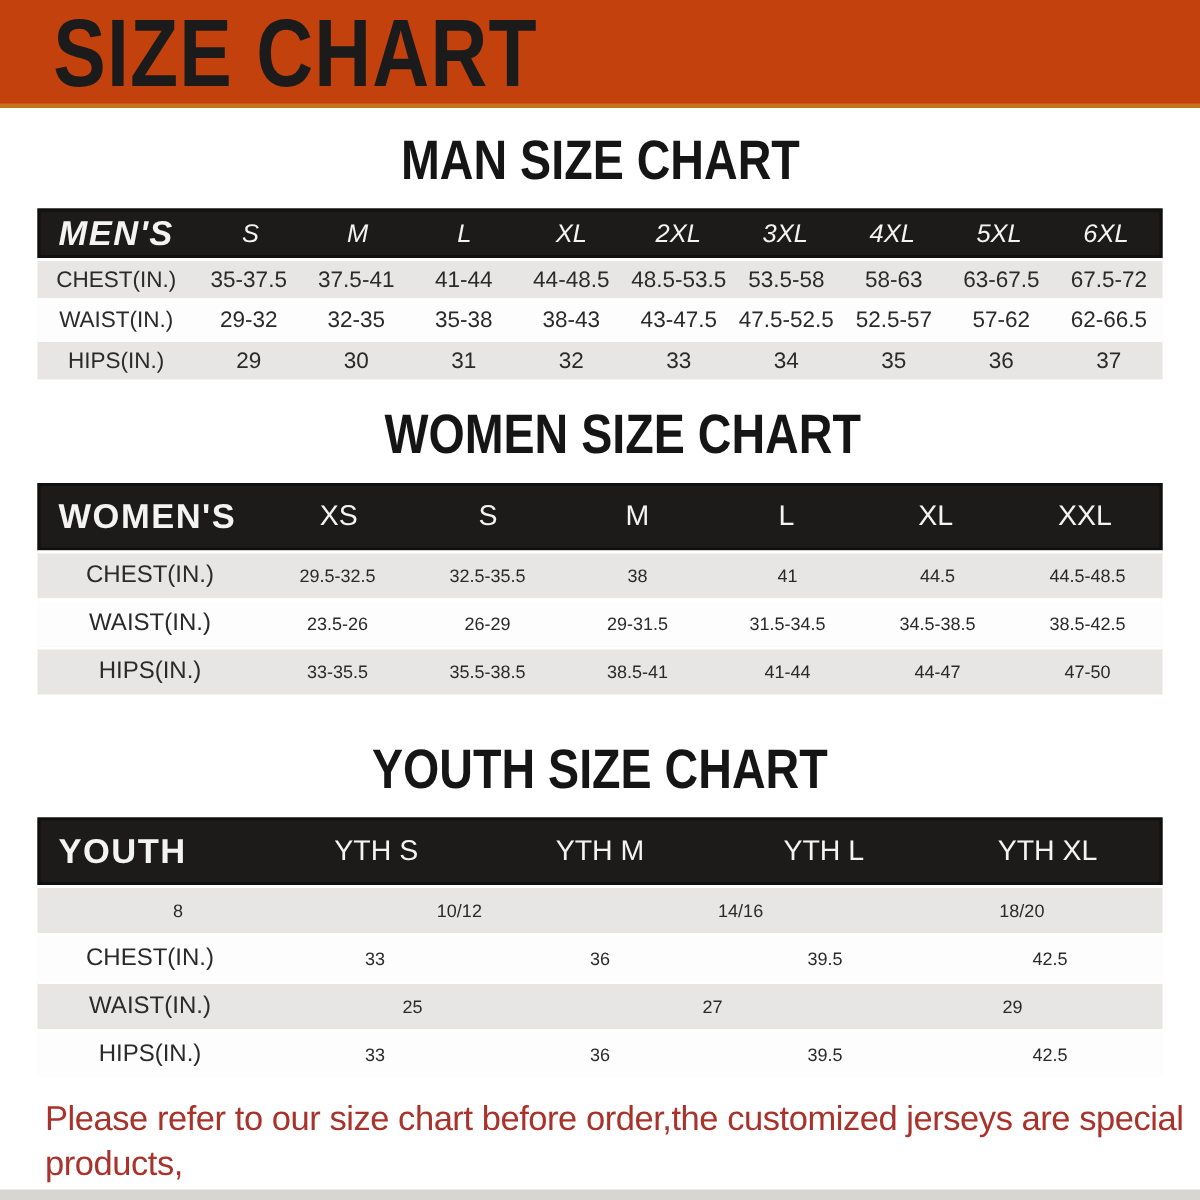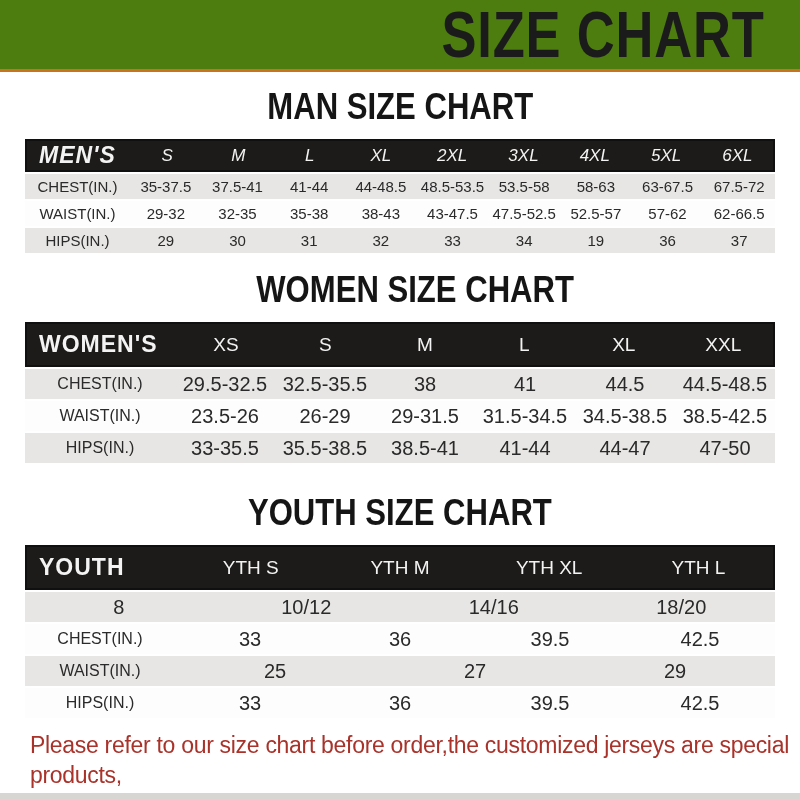--- a/index.html
+++ b/index.html
@@ -8,25 +8,25 @@
     position: relative;
     background: #ffffff;
     font-family: "Liberation Sans", sans-serif;
     overflow: hidden;
   }
 
   
   .banner {
     width: 800px;
     height: 72px;
-    background: #4d7c0f;
+    background: #c2410c;
     border-bottom: 3px solid #C9731F;
     display: flex;
     align-items: center;
-    justify-content: flex-end;
+    justify-content: flex-start;
   }
   .banner-title {
     display: inline-block;
     font-size: 64px;
     font-weight: 700;
     color: #1b1b1b;
     letter-spacing: 1px;
     transform: scale(0.82, 1.0);
     transform-origin: center;
     white-space: nowrap;
@@ -93,21 +93,21 @@
   .table-men .tcell { font-size: 15px; }
   .table-men .tcell.tlabel { flex: 0 0 14%; font-size: 15px; }
 
   
   .table-women .thead, .table-youth .thead { height: 45px; }
   .table-women .thead .tcell, .table-youth .thead .tcell { font-size: 19px; }
   .table-women .thead .tcell.tlabel,
   .table-youth .thead .tcell.tlabel { font-size: 23px; flex: 0 0 20%; }
   .table-women .trow.even, .table-women .trow.odd,
   .table-youth .trow.even, .table-youth .trow.odd { height: 32px; }
-  .table-women .tcell, .table-youth .tcell { font-size: 20px; }
+  .table-women .tcell, .table-youth .tcell { font-size: 12px; }
   .table-women .tcell.tlabel, .table-youth .tcell.tlabel { flex: 0 0 20%; font-size: 16px; }
 
   
   .footer-note {
     margin: 12px 0 0 30px;
     color: #A9322A;
     font-size: 23px;
     line-height: 30px;
     font-weight: 400;
     letter-spacing: -0.3px;
@@ -168,21 +168,21 @@
       <div class="tcell">62-66.5</div>
     </div>
     <div class="trow even">
       <div class="tcell tlabel">HIPS(IN.)</div>
       <div class="tcell">29</div>
       <div class="tcell">30</div>
       <div class="tcell">31</div>
       <div class="tcell">32</div>
       <div class="tcell">33</div>
       <div class="tcell">34</div>
-      <div class="tcell">19</div>
+      <div class="tcell">35</div>
       <div class="tcell">36</div>
       <div class="tcell">37</div>
     </div>
   </div>
 
 <div class="section-heading heading-women">
   <span>WOMEN SIZE CHART</span>
 </div>
 <div class="size-table table-women">
     <div class="trow thead">
@@ -224,22 +224,22 @@
   </div>
 
 <div class="section-heading heading-youth">
   <span>YOUTH SIZE CHART</span>
 </div>
 <div class="size-table table-youth">
     <div class="trow thead">
       <div class="tcell tlabel">YOUTH</div>
       <div class="tcell">YTH S</div>
       <div class="tcell">YTH M</div>
+      <div class="tcell">YTH L</div>
       <div class="tcell">YTH XL</div>
-      <div class="tcell">YTH L</div>
     </div>
     <div class="trow even">
       <div class="tcell">8</div>
       <div class="tcell">10/12</div>
       <div class="tcell">14/16</div>
       <div class="tcell">18/20</div>
     </div>
     <div class="trow odd">
       <div class="tcell tlabel">CHEST(IN.)</div>
       <div class="tcell">33</div>

